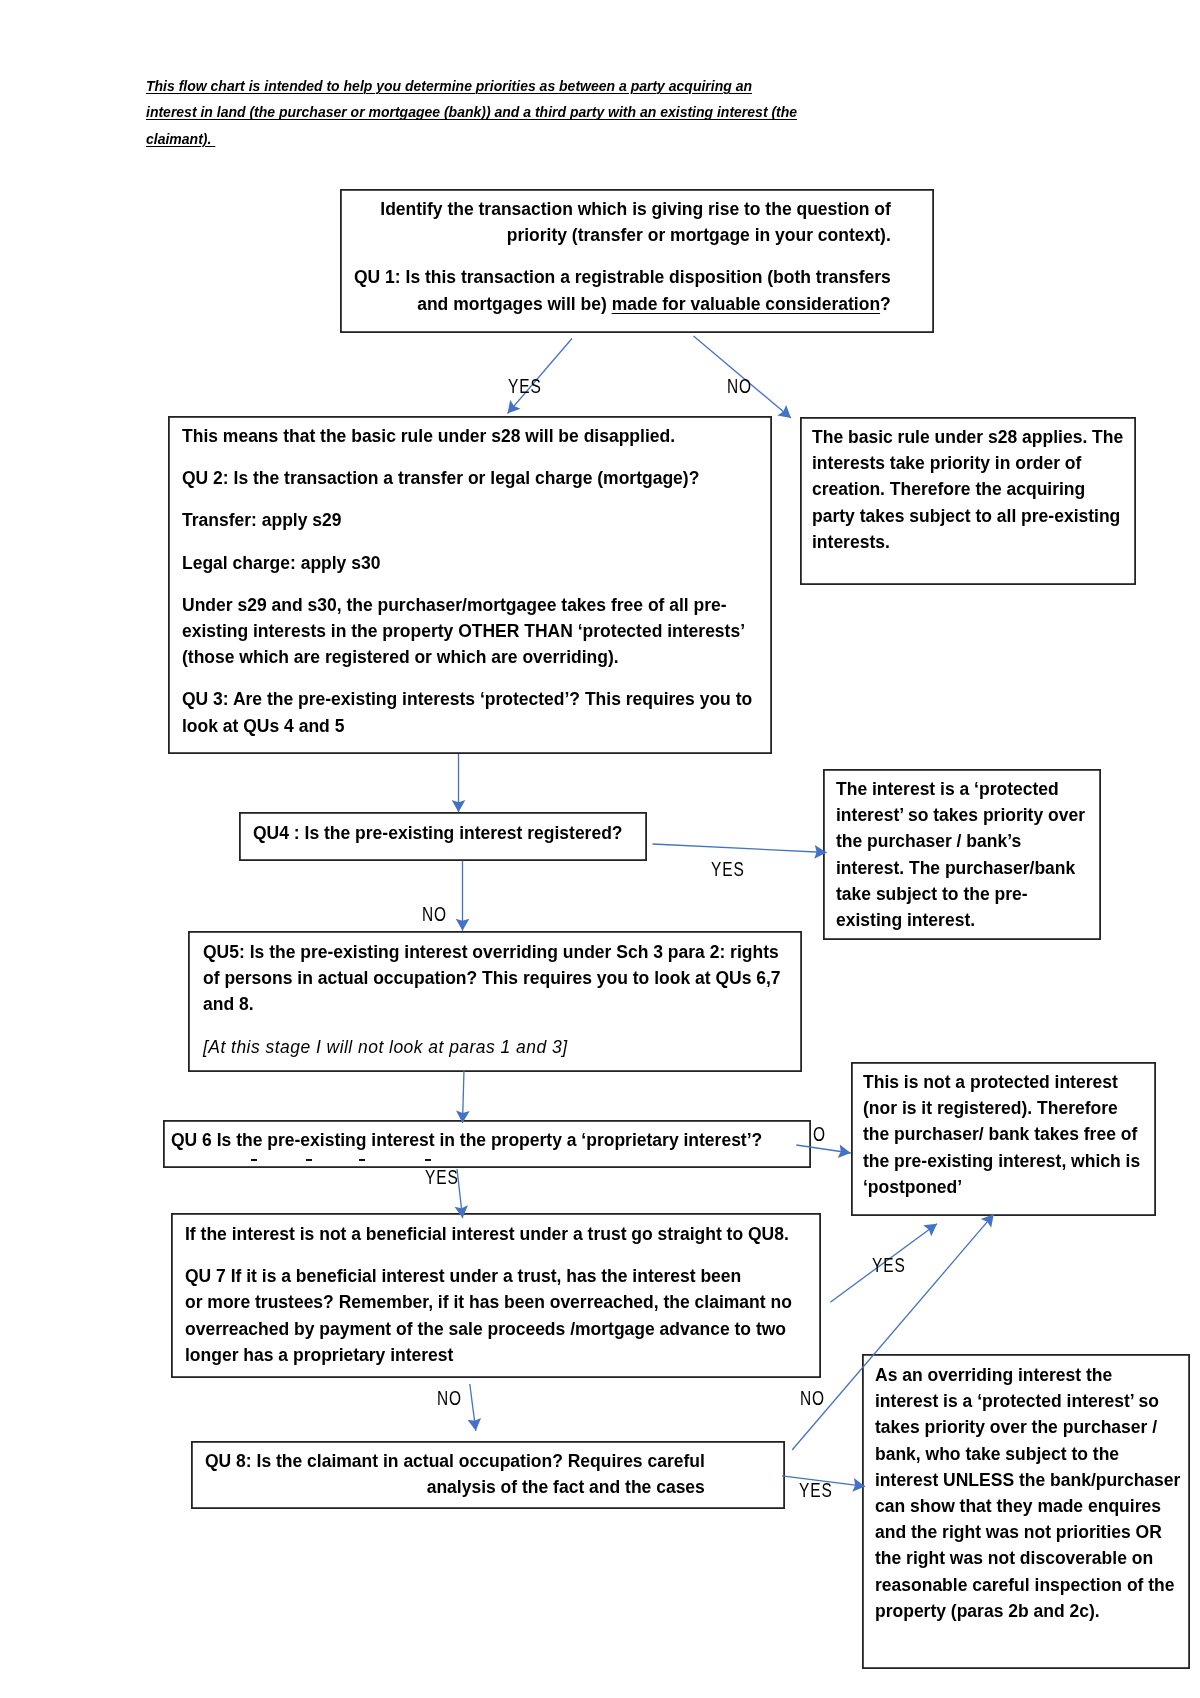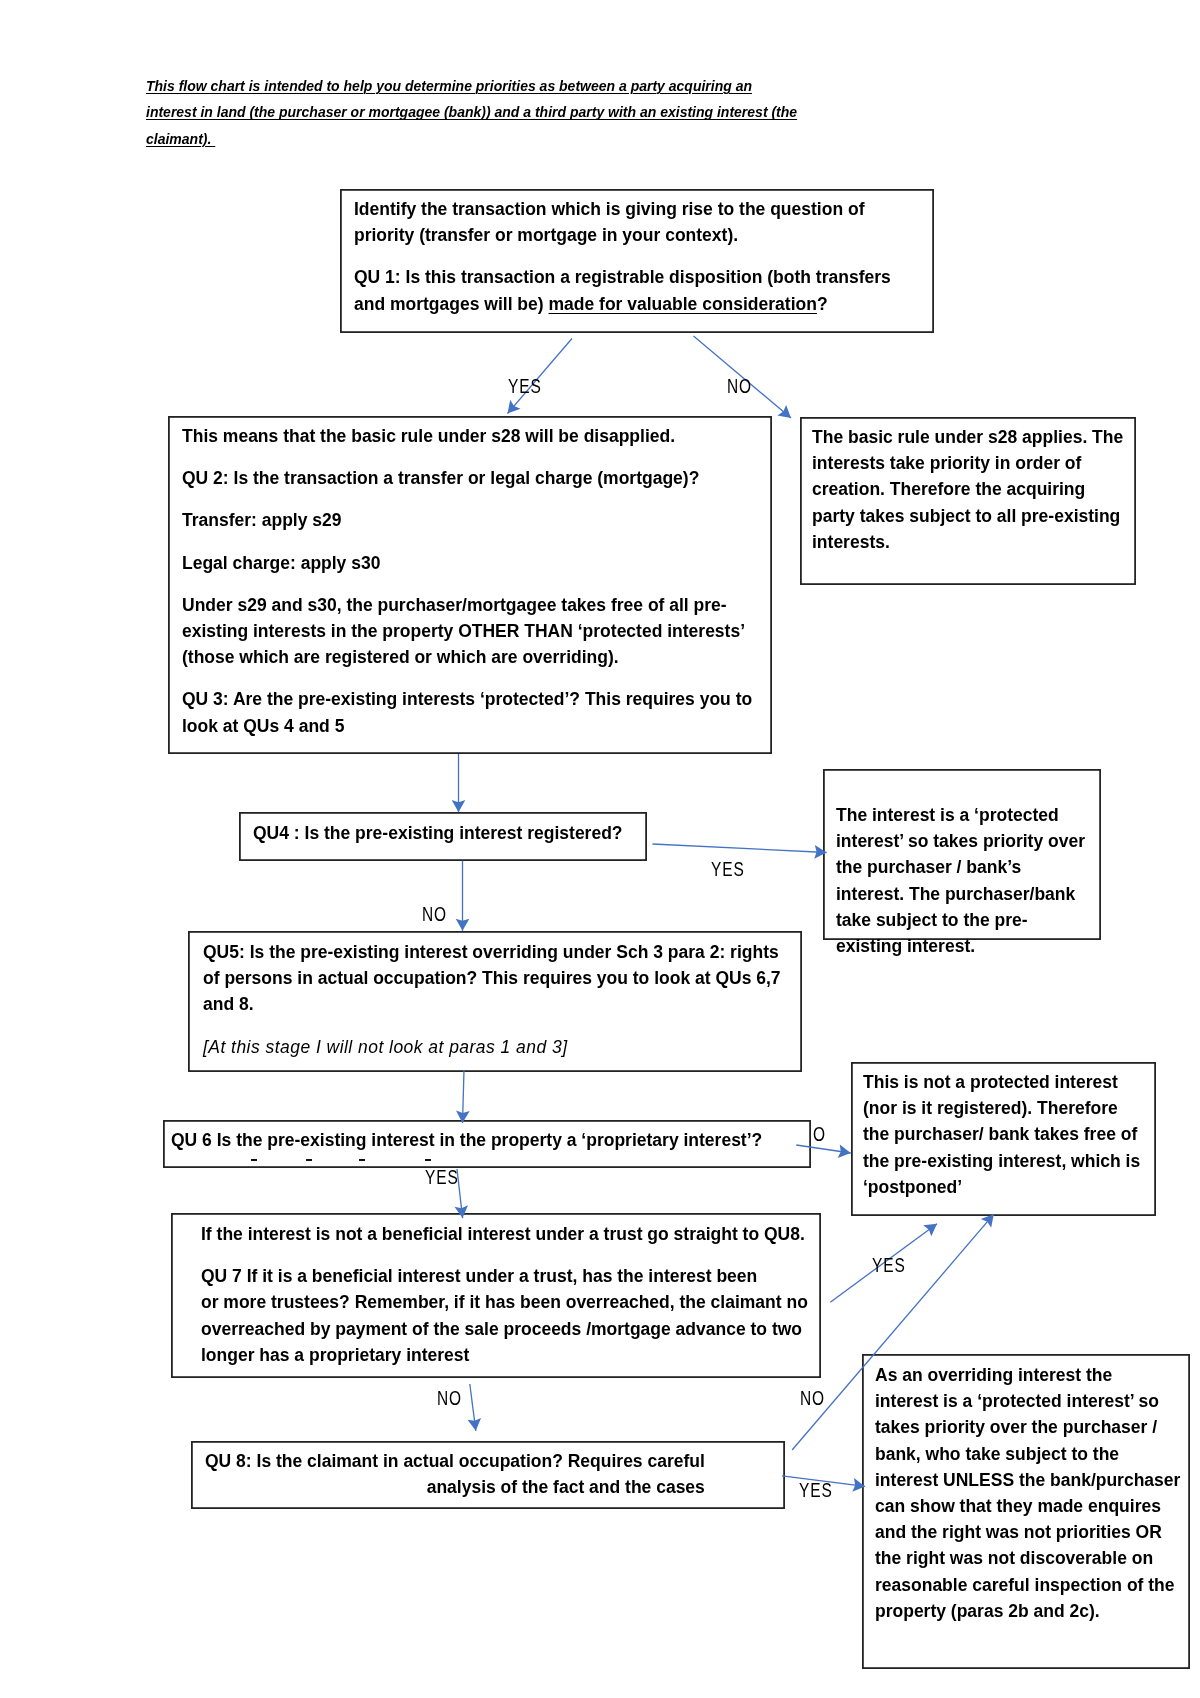--- a/index.html
+++ b/index.html
@@ -70,21 +70,21 @@
     </g>
   </svg>
 
   <div class="title">
     <span>This flow chart is intended to help you determine priorities as between a party acquiring an</span>
     <span>interest in land (the purchaser or mortgagee (bank)) and a third party with an existing interest (the</span>
     <span>claimant). </span>
   </div>
 
   <div class="box" style="left:340px;top:189px;width:593px;height:143px;">
-    <div class="tx" style="left:14px;top:7px;">
+    <div class="tx" style="left:14px;top:7px;text-align:right;">
       <div class="para">
           <span class="ln">Identify the transaction which is giving rise to the question of</span>
           <span class="ln">priority (transfer or mortgage in your context).</span>
         </div>
       <div class="gap"></div>
       <div class="para">
           <span class="ln">QU 1: Is this transaction a registrable disposition (both transfers</span>
           <span class="ln"><span>and mortgages will be) </span><span class="u">made for valuable consideration</span><span>?</span></span>
         </div>
     </div>
@@ -134,21 +134,21 @@
   </div>
 
   <div class="box" style="left:239px;top:812px;width:407px;height:48px;">
     <div class="tx" style="left:14px;top:8px;">
       <div class="para">
           <span class="ln">QU4 : Is the pre-existing interest registered?</span>
         </div>
     </div>
   </div>
 
-  <div class="box" style="left:823px;top:769px;width:324px;height:170px;margin-top:26px;">
+  <div class="box" style="left:823px;top:769px;width:324px;height:170px;">
     <div class="tx" style="left:13px;top:7px;">
       <div class="para">
           <span class="ln">The interest is a ‘protected</span>
           <span class="ln">interest’ so takes priority over</span>
           <span class="ln">the purchaser / bank’s</span>
           <span class="ln">interest. The purchaser/bank</span>
           <span class="ln">take subject to the pre-</span>
           <span class="ln">existing interest.</span>
         </div>
     </div>
@@ -189,21 +189,21 @@
           <span class="ln">This is not a protected interest</span>
           <span class="ln">(nor is it registered). Therefore</span>
           <span class="ln">the purchaser/ bank takes free of</span>
           <span class="ln">the pre-existing interest, which is</span>
           <span class="ln">‘postponed’</span>
         </div>
     </div>
   </div>
 
   <div class="box" style="left:171px;top:1213px;width:649px;height:164px;">
-    <div class="tx" style="left:14px;top:8px;margin-left:16px;">
+    <div class="tx" style="left:14px;top:8px;">
       <div class="para">
           <span class="ln">If the interest is not a beneficial interest under a trust go straight to QU8.</span>
         </div>
       <div class="gap"></div>
       <div class="para">
           <span class="ln">QU 7 If it is a beneficial interest under a trust, has the interest been</span>
           <span class="ln">or more trustees? Remember, if it has been overreached, the claimant no</span>
           <span class="ln">overreached by payment of the sale proceeds /mortgage advance to two</span>
           <span class="ln">longer has a proprietary interest</span>
         </div>

